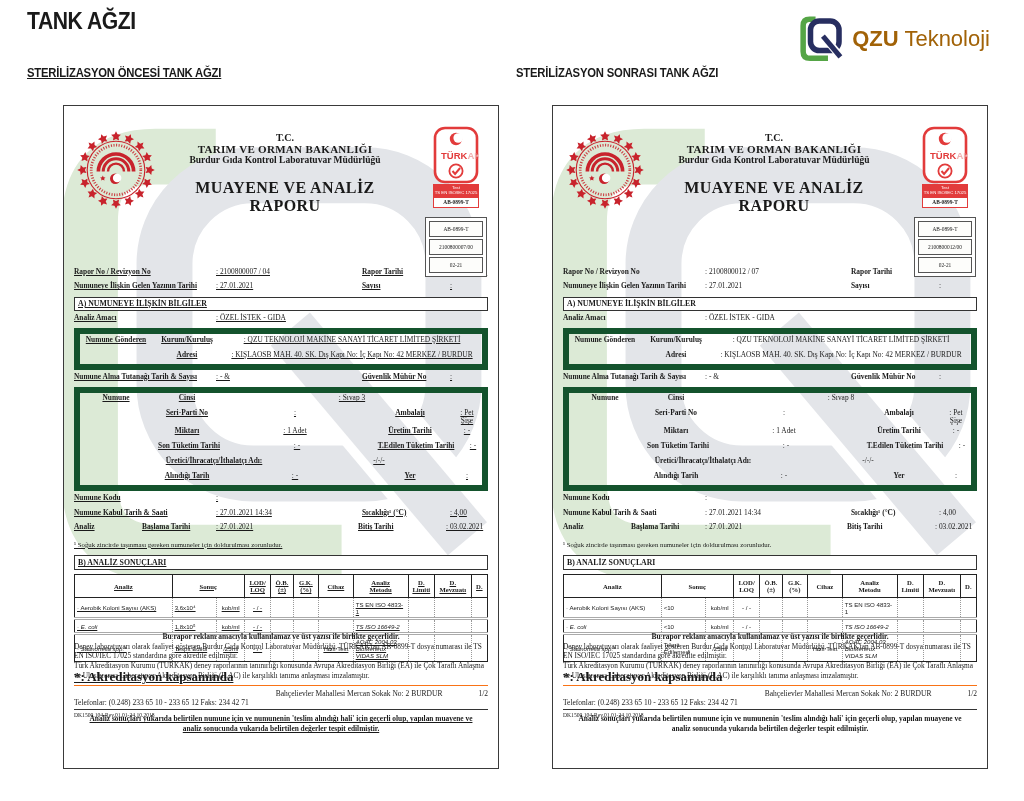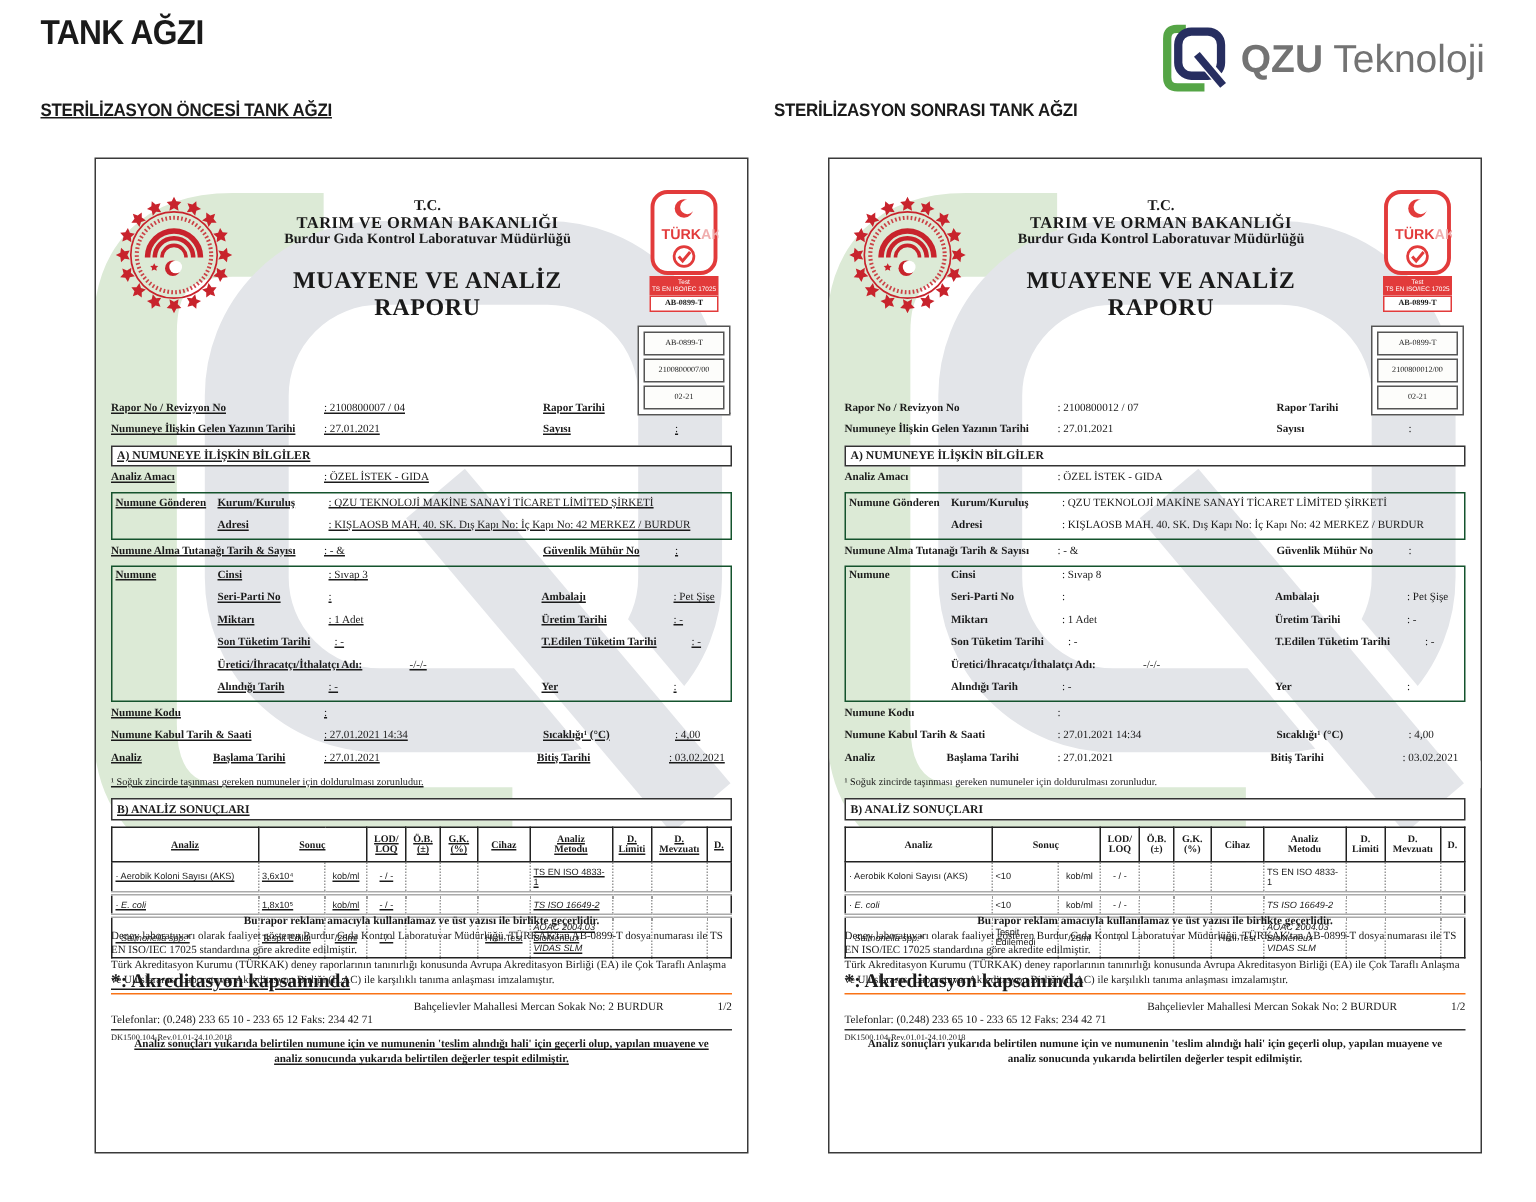--- a/index.html
+++ b/index.html
@@ -1,21 +1,21 @@
 <!DOCTYPE html>
 <html><head>
 <meta charset="utf-8">
 <style>
   html,body{margin:0;padding:0;}
   body{width:1024px;height:801px;background:#ffffff;position:relative;overflow:hidden;
        font-family:"Liberation Serif",serif;color:#1a1a1a;}
   .page-title{position:absolute;left:27px;top:8px;font-family:"Liberation Sans",sans-serif;
        font-weight:900;font-size:23px;letter-spacing:-.5px;transform:scaleX(.92);transform-origin:left;}
   .brand{position:absolute;right:34px;top:16px;display:flex;align-items:center;gap:7px;}
-  .brand-text{font-family:"Liberation Sans",sans-serif;font-size:26px;color:#737373;}
+  .brand-text{font-family:"Liberation Sans",sans-serif;font-size:22px;color:#a16207;}
   .brand-text b{font-weight:800;}
   .col{position:absolute;top:66px;width:470px;}
   #col0{left:27px;text-decoration:underline;} #col1{left:516px;}
   .sec-heading{font-family:"Liberation Sans",sans-serif;font-weight:800;font-size:12px;
        letter-spacing:-.2px;transform:scaleX(.94);transform-origin:left;}
   .doc-wrap{margin-left:36px;margin-top:25px;}
   .doc{position:relative;width:434px;height:662px;border:1px solid #3a3a3a;background:#fff;overflow:hidden;}
   .wm{position:absolute;left:-16px;top:18px;z-index:0;}
   .doc-inner{position:relative;z-index:1;padding:0 10px;}
   
@@ -33,21 +33,21 @@
        text-align:center;padding:1.5px 0;}
   .cert-stack{margin-top:9px;border:1px solid #555;padding:1px;width:58px;background:#fff;}
   .cert-box{border:1px solid #555;margin:2px;padding:4px 1px;text-align:center;font-size:5.4px;background:#fdfdfb;}
   
   .fields{font-size:7.4px;line-height:1.1;}
   .frow{display:flex;align-items:flex-start;min-height:13.4px;padding-top:1.5px;}
   .fl{font-weight:bold;}
   .c1{width:142px;flex:none;} .c2{width:146px;flex:none;} .c3{width:88px;flex:none;} .c4{flex:1;}
   .g1{width:68px;flex:none;} .g2{width:74px;flex:none;}
   .secbar{border:1px solid #333;font-weight:bold;font-size:7.8px;padding:2px 3px;margin:1px 0;background:#fff;}
-  .gbox{border:1px solid #14532d;margin:1px 0;padding:0 2px;}
+  .gbox{border:6px solid #14532d;margin:1px 0;padding:0 2px;text-align:center;}
   .fnote{font-size:6.8px;margin-top:4px;}
   
   table.res{width:100%;border-collapse:collapse;table-layout:fixed;margin-top:4px;border:1px solid #222;}
   table.res th{font-family:"Liberation Serif",serif;font-weight:bold;font-size:6.7px;border:1px solid #222;
        padding:4px 1px;text-align:center;white-space:pre-line;vertical-align:middle;background:#fff;}
   table.res td{font-family:"Liberation Sans",sans-serif;font-size:6.1px;border-left:1px dotted #999;
        border-right:1px dotted #999;border-top:3px double #aaa;padding:2.5px 2px;vertical-align:middle;
        white-space:pre-line;text-align:center;background:#fff;}
   table.res tbody tr:first-child td{border-top:1px solid #222;}
   table.res td.ta{text-align:left;} table.res td.ts{text-align:left;}

